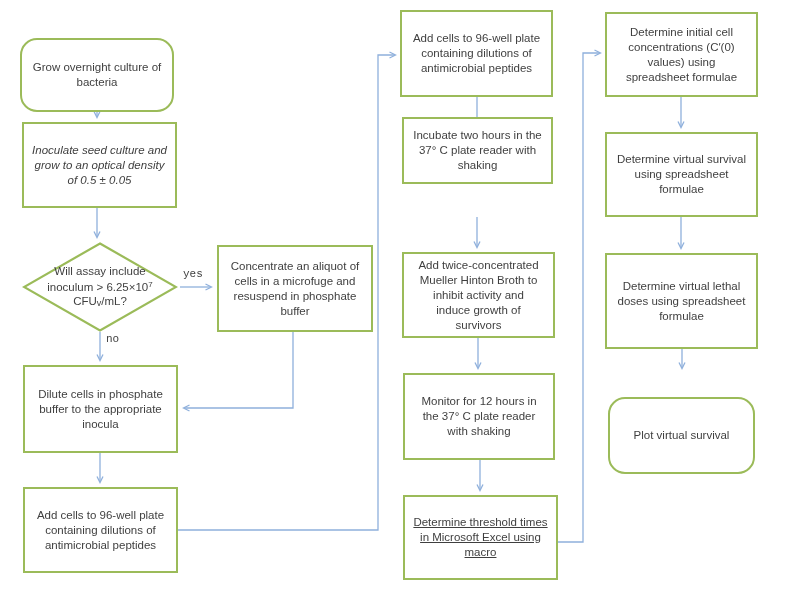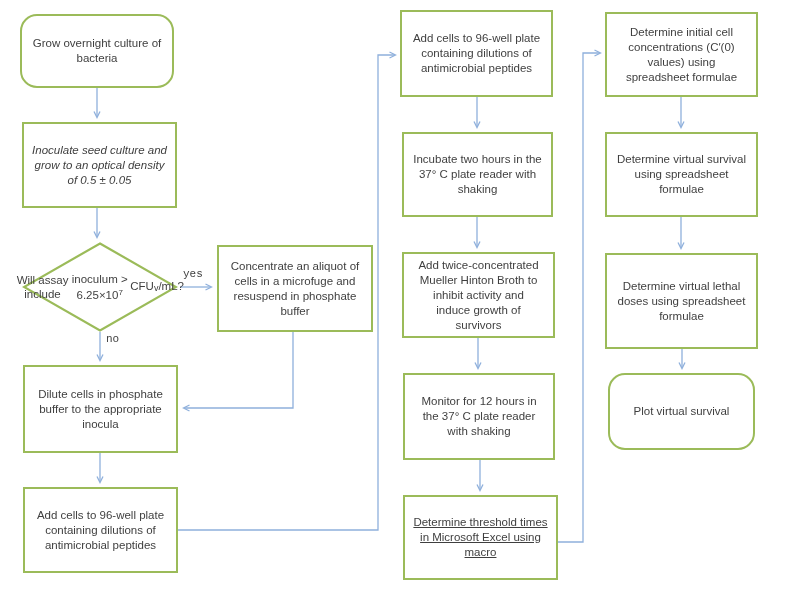--- a/index.html
+++ b/index.html
@@ -6,40 +6,40 @@
   .canvas{
     position:relative;width:800px;height:600px;background:#ffffff;overflow:hidden;
     font-family:"Liberation Sans",sans-serif;color:#3f3f3f;
   }
   svg.wires{position:absolute;left:0;top:0;width:800px;height:600px;}
   .node{
     position:absolute;box-sizing:border-box;background:#ffffff;
     border:2px solid #9bbb59;display:flex;align-items:center;justify-content:center;
     text-align:center;font-size:11.5px;line-height:15px;padding:3px 8px;
   }
-  .rounded{border-radius:17px;}
+  .rounded{border-radius:17px;margin-top:24px;}
   .diamond{border:none;background:transparent;padding:0;}
   .diamond svg{position:absolute;left:0;top:0;width:100%;height:100%;}
   .diamond .diamond-text{
     position:absolute;left:-6px;right:-6px;top:0;bottom:0;
-    display:flex;flex-direction:row;align-items:center;justify-content:center;
+    display:flex;flex-direction:column;align-items:center;justify-content:center;
     font-size:11.5px;line-height:14px;
   }
   .sup{font-size:8px;vertical-align:4px;}
   .subv{font-size:9px;vertical-align:-1px;}
   .edge-label{position:absolute;font-size:11px;color:#3f3f3f;font-family:Liberation Mono, monospace;}
   
   #n-grow{left:20px;top:14px;width:154px;height:74px;}
   #n-inoculate{left:22px;top:122px;width:155px;height:86px;font-style:italic;}
   #n-decision{left:22px;top:242px;width:156px;height:90px;}
   #n-concentrate{left:217px;top:245px;width:156px;height:87px;}
   #n-dilute{left:23px;top:365px;width:155px;height:88px;}
   #n-addcells-left{left:23px;top:487px;width:155px;height:86px;}
   #n-addcells-mid{left:400px;top:10px;width:153px;height:87px;}
-  #n-incubate{left:402px;top:132px;width:151px;height:85px;text-align:center;}
+  #n-incubate{left:402px;top:117px;width:151px;height:67px;text-align:center;}
   #n-mueller{left:402px;top:252px;width:153px;height:86px;padding:3px 12px;align-items:center;}
   #n-monitor{left:403px;top:373px;width:152px;height:87px;}
   #n-threshold{left:403px;top:495px;width:155px;height:85px;text-decoration:underline;}
   #n-initial{left:605px;top:12px;width:153px;height:85px;}
   #n-virtsurv{left:605px;top:132px;width:153px;height:85px;}
   #n-lethal{left:605px;top:253px;width:153px;height:96px;}
   #n-plot{left:608px;top:373px;width:147px;height:77px;}
   #lbl-yes{left:183px;top:268px;}
   #lbl-no{left:106px;top:333px;}
 </style>

